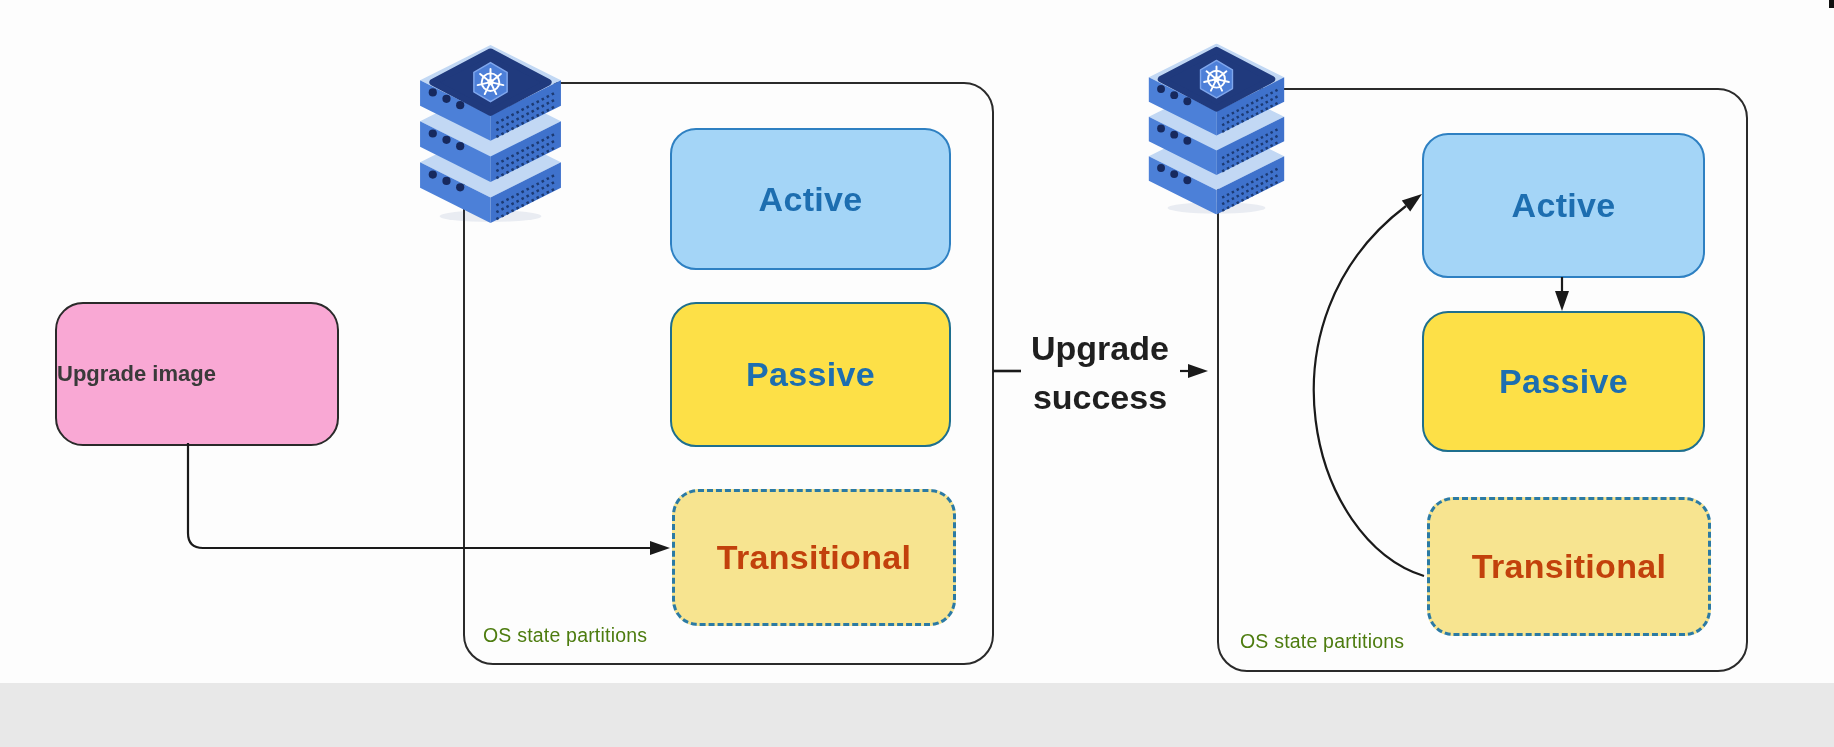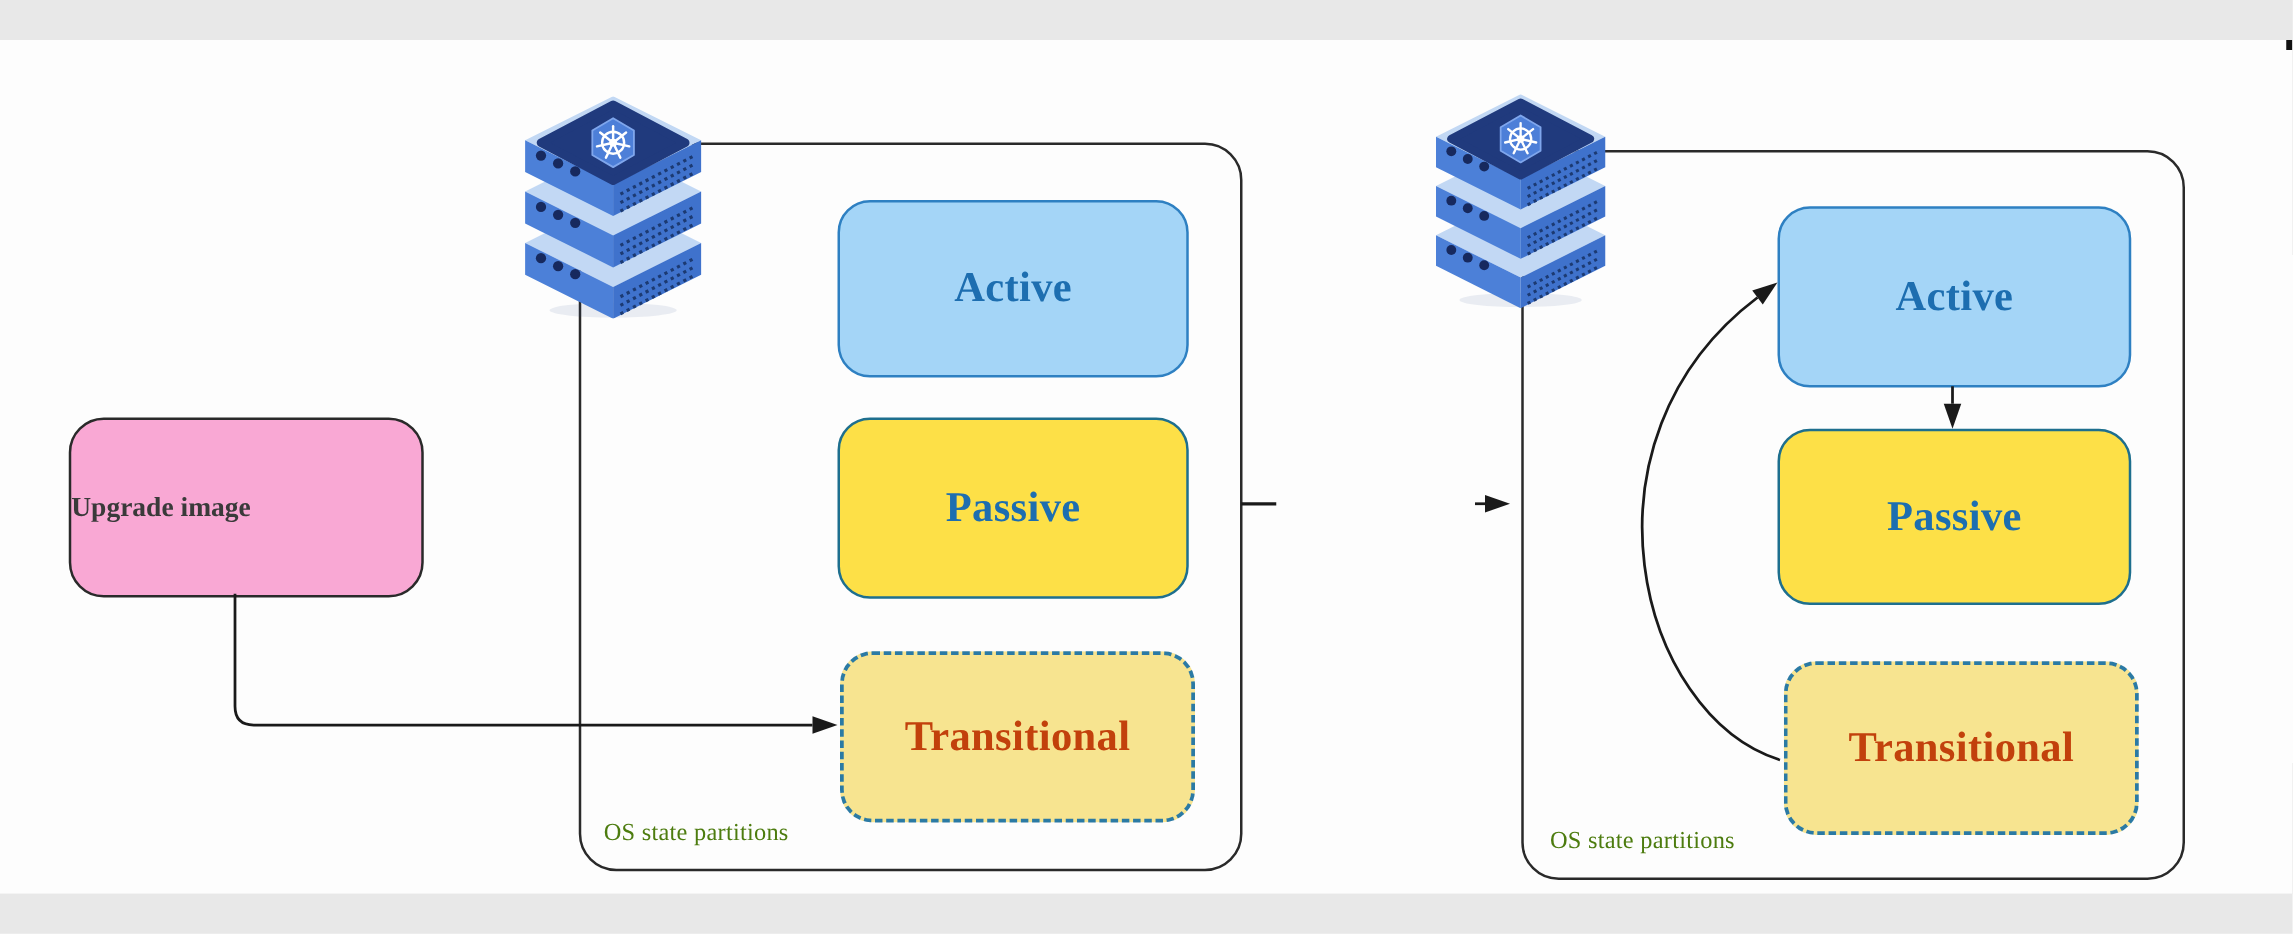--- a/index.html
+++ b/index.html
@@ -1,20 +1,19 @@
 <!DOCTYPE html>
 <html><head>
 <meta charset="utf-8">
 <style>
   html,body{margin:0;padding:0;background:#e8e8e8;}
   .canvas{
     position:relative;width:1834px;height:683px;overflow:hidden;
     background:#fdfdfd;
-    font-family:Liberation Serif, serif;
-    margin-top:32px;
+    font-family:Liberation Sans, sans-serif;
   }
   
   .cluster-frame{
     position:absolute;
     border:2px solid #2a2a2a;border-radius:30px;
     background:transparent;
     z-index:1;
   }
   .cluster-footer{
     position:absolute;z-index:2;
@@ -124,20 +123,21 @@
   <div class="cluster-footer" style="left:1240px;top:630px;">OS state partitions</div>
 
   <svg class="server-icon" style="left:1146px;top:43px;" width="141" height="172" viewBox="0 0 150 182">
     <use href="#k8s-server"></use>
   </svg>
 
   <div class="upgrade-image-box">
     <span>Upgrade image</span>
   </div>
 
+  <div class="transition-label">Upgrade success</div>
 
   <svg class="overlay-svg" width="1834" height="747" viewBox="0 0 1834 747">
     <defs>
       <marker id="ah" markerUnits="userSpaceOnUse" markerWidth="22" markerHeight="16" viewBox="0 0 22 16" refX="1" refY="8" orient="auto">
         <path d="M1,1 L21,8 L1,15 Z" fill="#1a1a1a"></path>
       </marker>
     </defs>
     <g fill="none" stroke="#1a1a1a" stroke-width="2.2">
       <path d="M 188 443 L 188 533 Q 188 548 203 548 L 650 548" marker-end="url(#ah)"></path>
       <line x1="993" y1="371" x2="1021" y2="371" stroke-width="2.6"></line>

